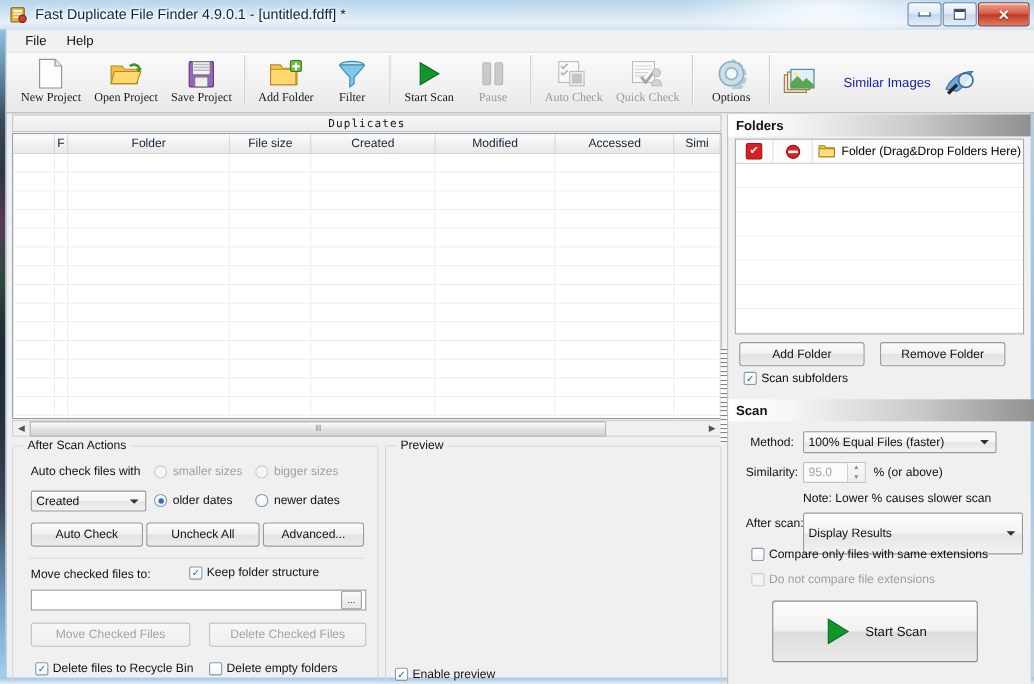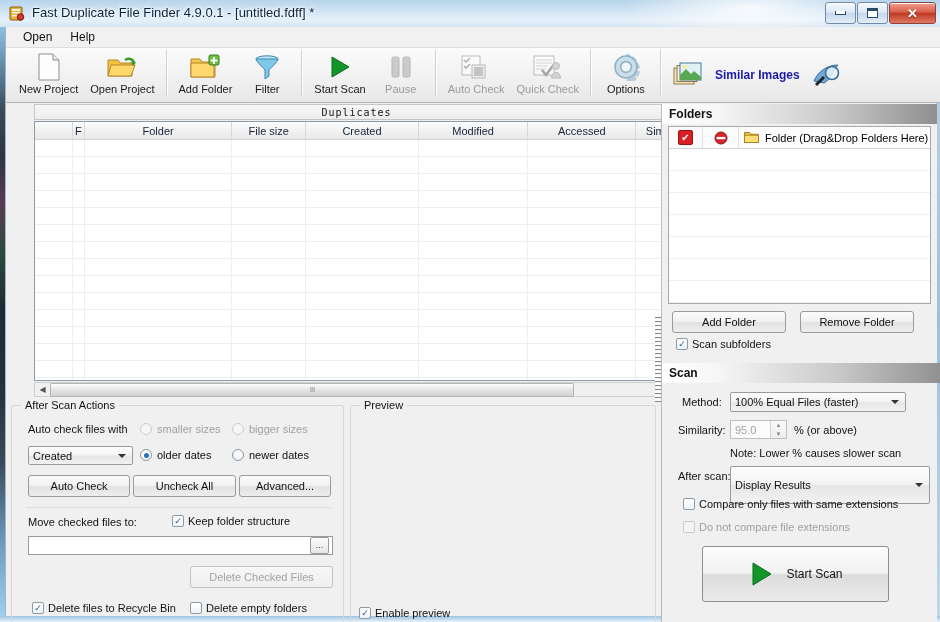--- a/index.html
+++ b/index.html
@@ -48,29 +48,29 @@
     border-bottom:1px solid #dedede;display:flex;align-items:center;padding-left:8px;}
   .menuitem{padding:2px 9px;font-size:12px;color:#111;}
 
   
   .toolbar{position:absolute;left:0;top:21px;width:930px;height:54px;
     background:linear-gradient(180deg,#fbfbfb 0%,#f2f2f2 50%,#e8e8e8 100%);
     border-bottom:1px solid #b5b5b5;display:flex;align-items:flex-start;padding-left:7px;}
   .tbtn{width:auto;min-width:58px;height:52px;display:flex;flex-direction:column;
     align-items:center;justify-content:flex-start;padding:4px 6px 0;box-sizing:border-box;}
   .tbtn .ic{height:30px;display:flex;align-items:center;justify-content:center;}
-  .tbtn .lb{font-size:11px;color:#1a1a1a;margin-top:1px;white-space:nowrap;}
+  .tbtn .lb{font-size:11px;color:#1a1a1a;margin-top:1px;white-space:nowrap;font-family:Liberation Serif, serif;}
   .tbtn.disabled .lb{color:#9a9a9a;}
   .tbtn.disabled .ic{opacity:.45;filter:grayscale(1);}
   .tsep{width:1px;height:46px;margin:2px 5px 0;background:#d0d0d0;border-right:1px solid #fdfdfd;}
   .tbtn.wide{flex-direction:row;align-items:center;height:50px;}
-  .si-label{font-size:12px;font-weight:bold;color:#1b1ba8;margin-left:12px;white-space:nowrap;}
+  .si-label{font-size:12px;font-weight:normal;color:#1b1ba8;margin-left:25px;white-space:nowrap;}
 
   
-  .dup{position:absolute;left:5px;top:77px;width:645px;height:293px;margin-left:23px;}
+  .dup{position:absolute;left:5px;top:77px;width:645px;height:293px;}
   .dup-title{position:absolute;left:0;top:0;width:645px;height:16px;
     background:linear-gradient(180deg,#f7f7f7 0%,#ededed 100%);
     border:1px solid #c6c6c6;box-sizing:border-box;
     text-align:center;font-family:"DejaVu Sans Mono","Liberation Mono",monospace;
     font-size:10px;letter-spacing:1px;line-height:15px;color:#111;}
   .grid{position:absolute;left:0;top:17px;width:645px;height:260px;background:#fff;
     border:1px solid #8d9aa8;box-sizing:border-box;overflow:hidden;}
   .ghead{display:flex;height:17px;
     background:linear-gradient(180deg,#fdfdfd 0%,#f1f1f1 55%,#e8e8e8 100%);
     border-bottom:1px solid #d2d2d2;}
@@ -183,21 +183,21 @@
     </div>
   </div>
 
   <div class="leftedge"></div>
   <div class="rightedge"></div>
   <div class="bottomedge"></div>
 
   <div class="client">
 
     <div class="menubar">
-      <div class="menuitem">Open</div>
+      <div class="menuitem">File</div>
       <div class="menuitem">Help</div>
     </div>
 
     <div class="toolbar">
 
       <div class="tbtn">
         <div class="ic">
           <svg width="26" height="28" viewBox="0 0 26 28">
               <path d="M3 1h14l6 6v20H3z" fill="#fdfdfd" stroke="#8f8f8f"></path>
               <path d="M17 1v6h6" fill="#e8e8e8" stroke="#8f8f8f"></path>
@@ -211,20 +211,33 @@
           <svg width="30" height="28" viewBox="0 0 30 28">
             <path d="M1 7h10l2 3h12v13H1z" fill="#f2c242" stroke="#b7862a"></path>
             <path d="M4 12h24l-4 11H1z" fill="#ffd86b" stroke="#b7862a"></path>
             <path d="M18 7c5-3 9 0 9 4" fill="none" stroke="#3a9a2a" stroke-width="2.4"></path>
             <path d="M29 9l-2.5 4-3-3.6z" fill="#3a9a2a"></path>
           </svg>
         </div>
         <div class="lb">Open Project</div>
       </div>
 
+      <div class="tbtn">
+        <div class="ic">
+          <svg width="26" height="27" viewBox="0 0 26 27">
+            <rect x="2" y="2" width="22" height="23" rx="1" fill="#9a64c0" stroke="#5c3577"></rect>
+            <rect x="5" y="2" width="16" height="12" fill="#f4f4f6" stroke="#7a7a80"></rect>
+            <rect x="6" y="4" width="14" height="1.3" fill="#b9b9c0"></rect>
+              <rect x="6" y="6.6" width="14" height="1.3" fill="#b9b9c0"></rect>
+            <rect x="6" y="9.2" width="14" height="1.3" fill="#b9b9c0"></rect>
+            <rect x="7" y="16" width="12" height="9" fill="#efeff2" stroke="#7a7a80"></rect>
+          </svg>
+        </div>
+        <div class="lb">Save Project</div>
+      </div>
 
       <div class="tsep"></div>
 
       <div class="tbtn">
         <div class="ic">
           <svg width="30" height="26" viewBox="0 0 30 26">
             <path d="M1 5h9l2 3h13v15H1z" fill="#f5c948" stroke="#b7862a"></path>
             <path d="M1 9h23v14H1z" fill="#ffd96e" stroke="#b7862a"></path>
             <rect x="19" y="1" width="10" height="10" rx="1.5" fill="#69c03e" stroke="#3c7a22"></rect>
             <path d="M23 3h2v2.4h2.4v2H25V10h-2V7.4h-2.4v-2H23z" fill="#fff"></path>
@@ -549,20 +562,21 @@
       <div class="cbrow" style="position:absolute;left:160px;top:109px;">
         <span class="chk">✓</span>
         <span class="lbl">Keep folder structure</span>
       </div>
 
       <div class="txtfield" style="position:absolute;left:16px;top:130px;width:305px;height:19px;">
         <span style="font-size:11px;flex:1;"></span>
         <span class="ellipsis-btn">...</span>
       </div>
 
+      <div class="btn dis" style="position:absolute;left:16px;top:160px;width:145px;height:22px;">Move Checked Files</div>
       <div class="btn dis" style="position:absolute;left:178px;top:160px;width:143px;height:22px;">Delete Checked Files</div>
 
       <div class="cbrow" style="position:absolute;left:20px;top:196px;">
         <span class="chk">✓</span>
         <span class="lbl">Delete files to Recycle Bin</span>
       </div>
       <div class="cbrow" style="position:absolute;left:178px;top:196px;">
         <span class="chk"></span>
         <span class="lbl">Delete empty folders</span>
       </div>

